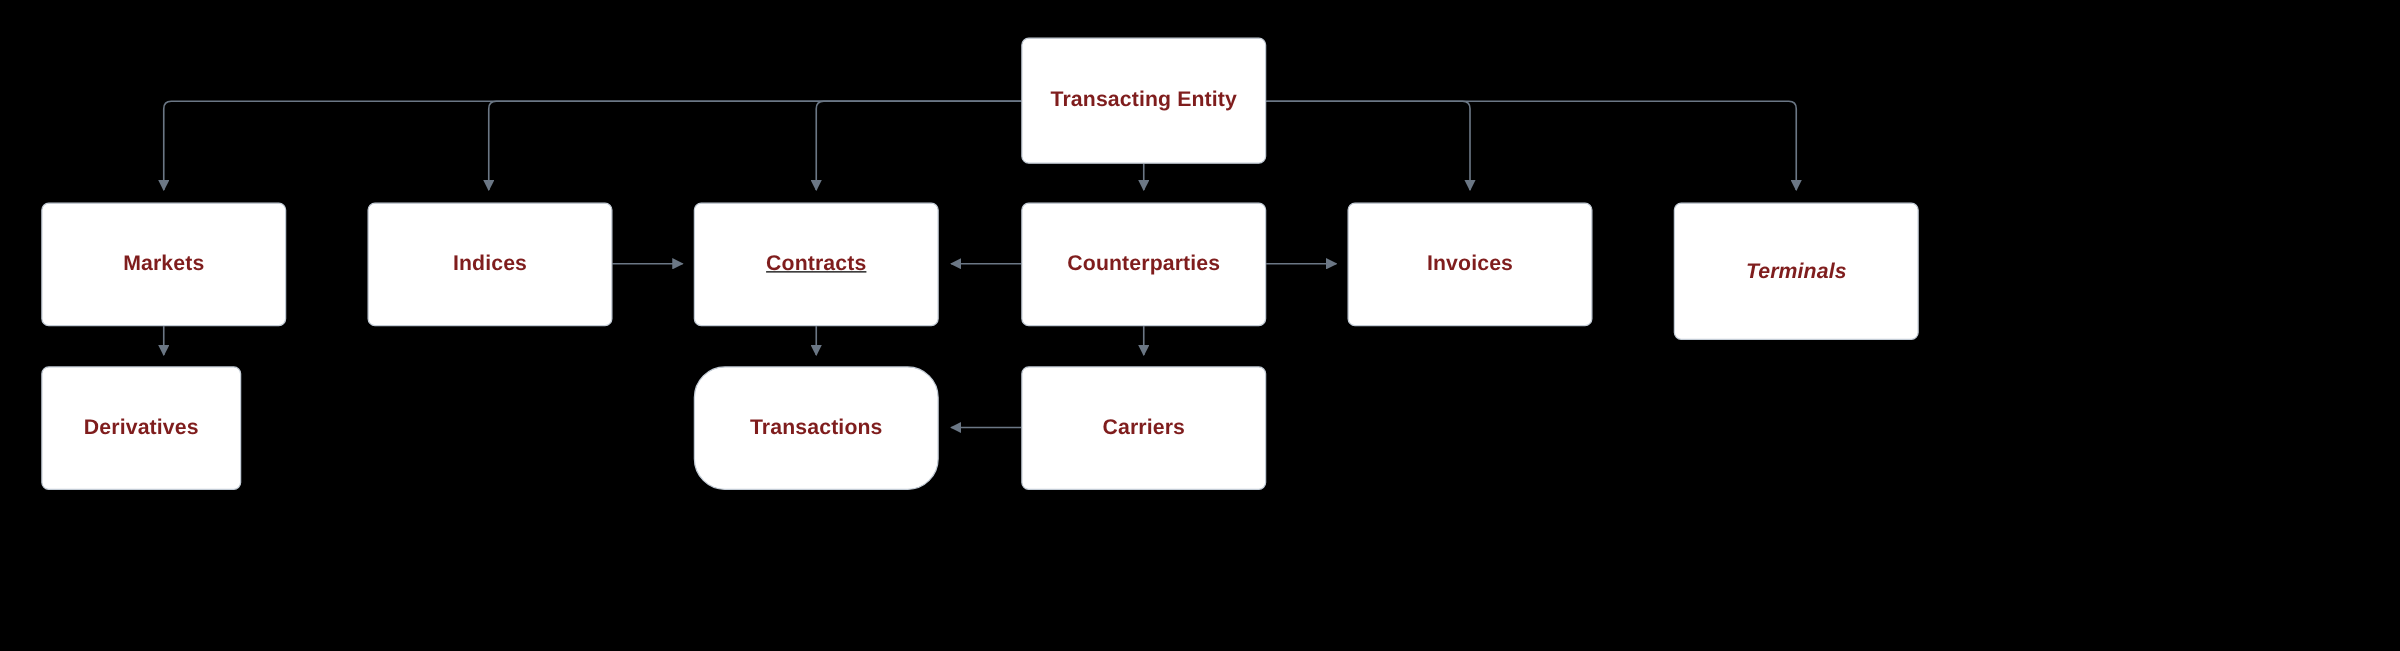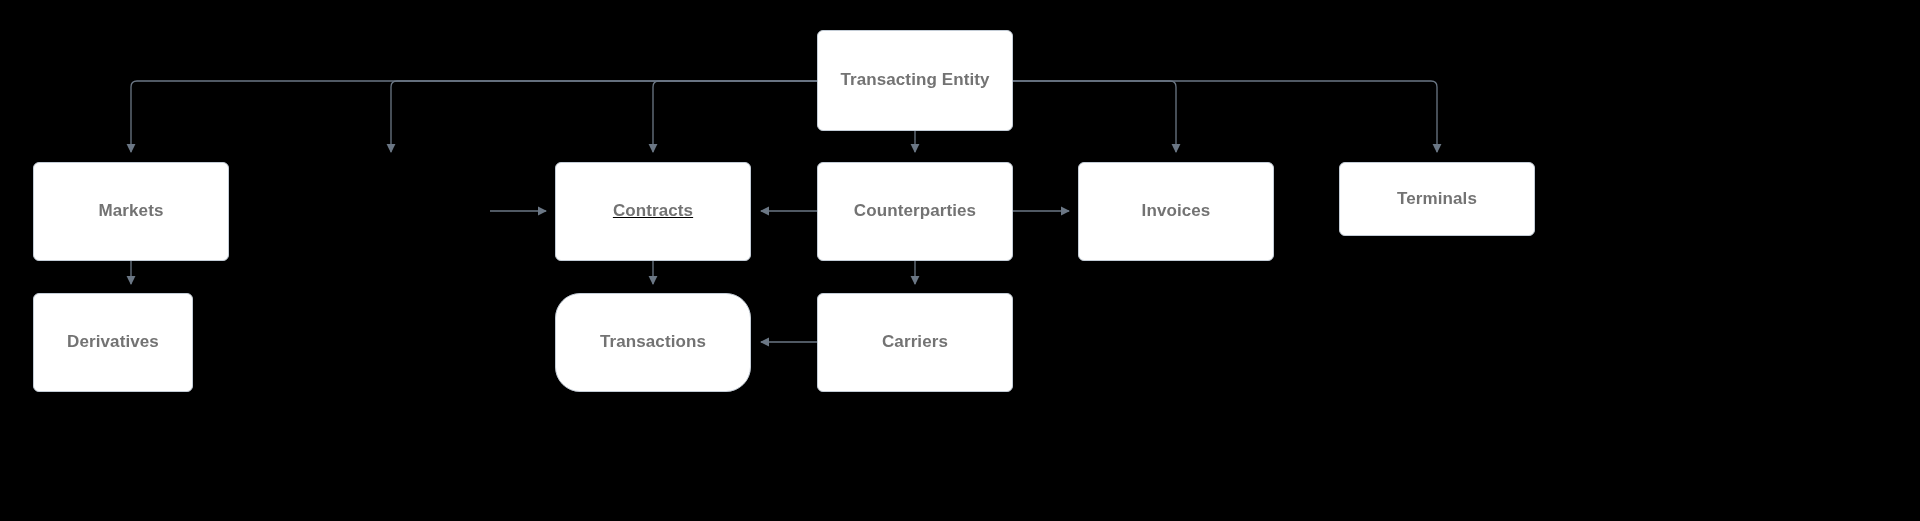--- a/index.html
+++ b/index.html
@@ -34,21 +34,21 @@
     border-radius: 6px;
     display: flex;
     align-items: center;
     justify-content: center;
     z-index: 2;
   }
   .node-label {
     font-family: "Liberation Sans", sans-serif;
     font-size: 17px;
     font-weight: bold;
-    color: #737373;
+    color: #7f1d1d;
     letter-spacing: 0.1px;
     text-align: center;
     line-height: 1.2;
     white-space: nowrap;
     user-select: none;
   }
 </style>
 </head>
 <body>
 
@@ -85,34 +85,37 @@
   </svg>
 
   <div class="node" style="left:817px; top:30px; width:196px; height:101px;">
     <span class="node-label">Transacting Entity</span>
   </div>
 
   <div class="node" style="left:33px; top:162px; width:196px; height:99px;">
     <span class="node-label">Markets</span>
   </div>
 
+  <div class="node" style="left:294px; top:162px; width:196px; height:99px;">
+    <span class="node-label">Indices</span>
+  </div>
 
   <div class="node" style="left:555px; top:162px; width:196px; height:99px;text-decoration:underline;">
     <span class="node-label">Contracts</span>
   </div>
 
   <div class="node" style="left:817px; top:162px; width:196px; height:99px;">
     <span class="node-label">Counterparties</span>
   </div>
 
   <div class="node" style="left:1078px; top:162px; width:196px; height:99px;">
     <span class="node-label">Invoices</span>
   </div>
 
-  <div class="node" style="left:1339px; top:162px; width:196px; height:74px;">
+  <div class="node" style="left:1339px; top:162px; width:196px; height:110px;font-style:italic;">
     <span class="node-label">Terminals</span>
   </div>
 
   <div class="node" style="left:33px; top:293px; width:160px; height:99px;">
     <span class="node-label">Derivatives</span>
   </div>
 
   <div class="node" style="left:555px; top:293px; width:196px; height:99px;border-radius:25px;">
     <span class="node-label">Transactions</span>
   </div>

